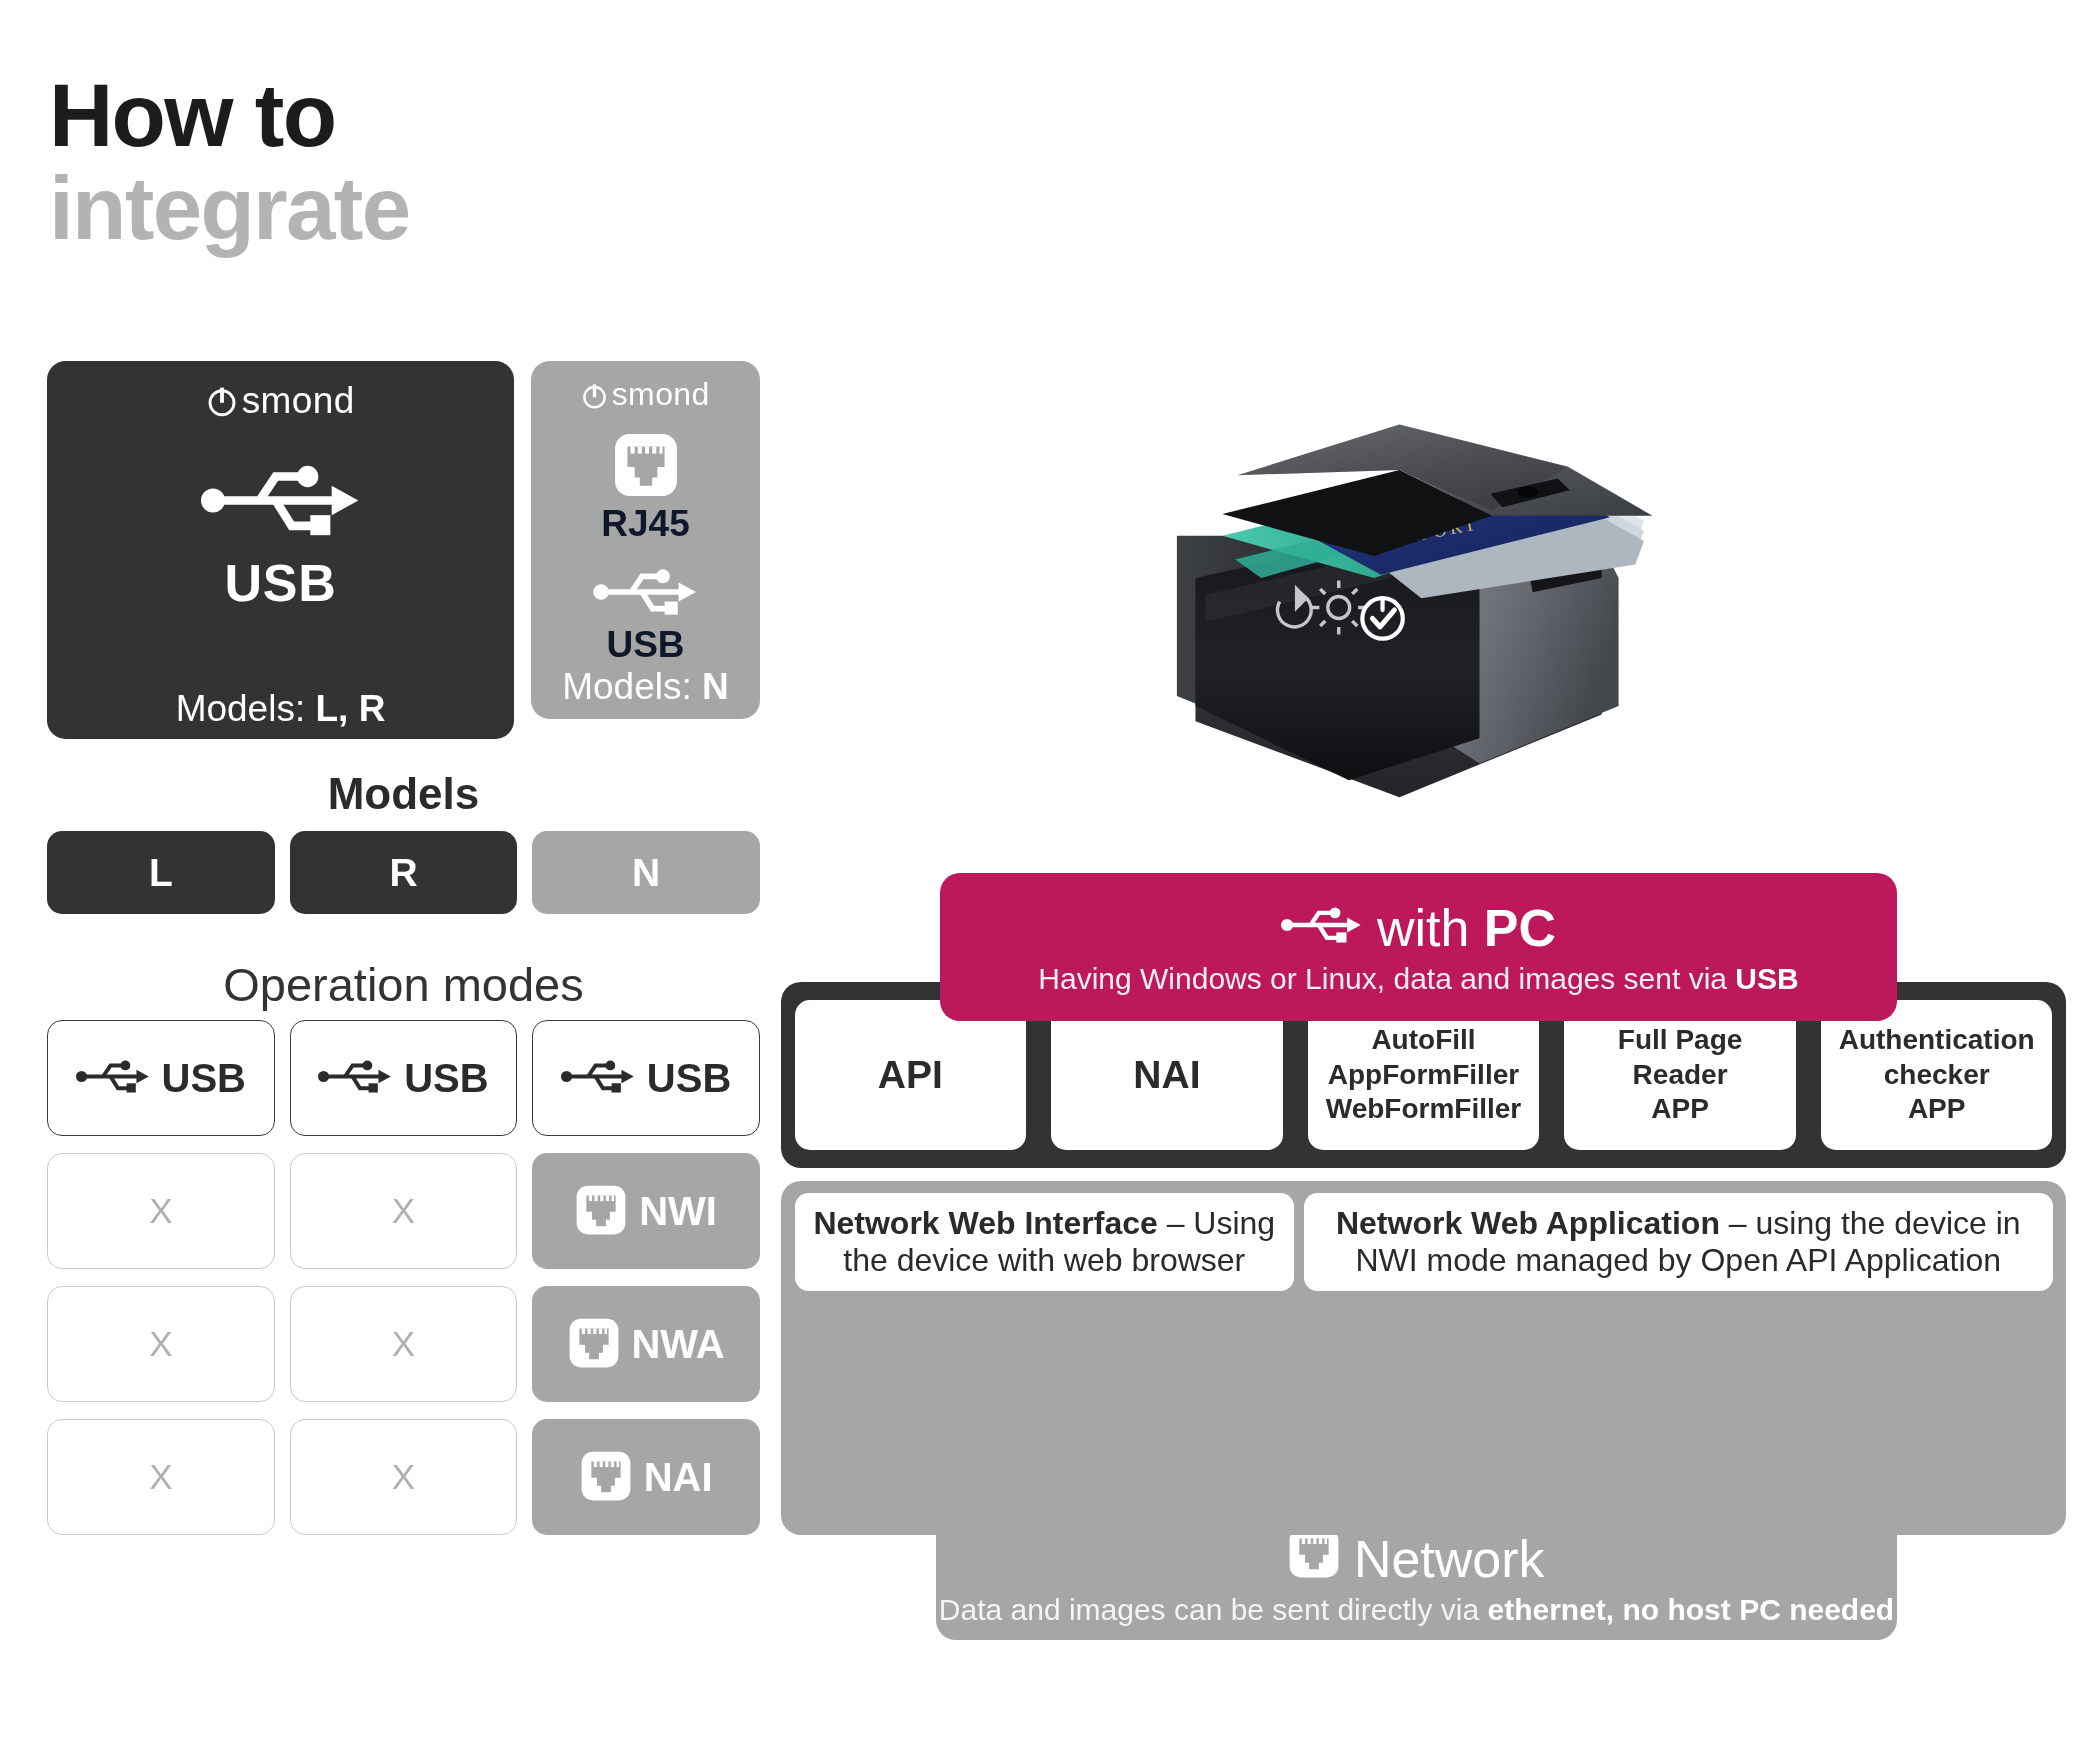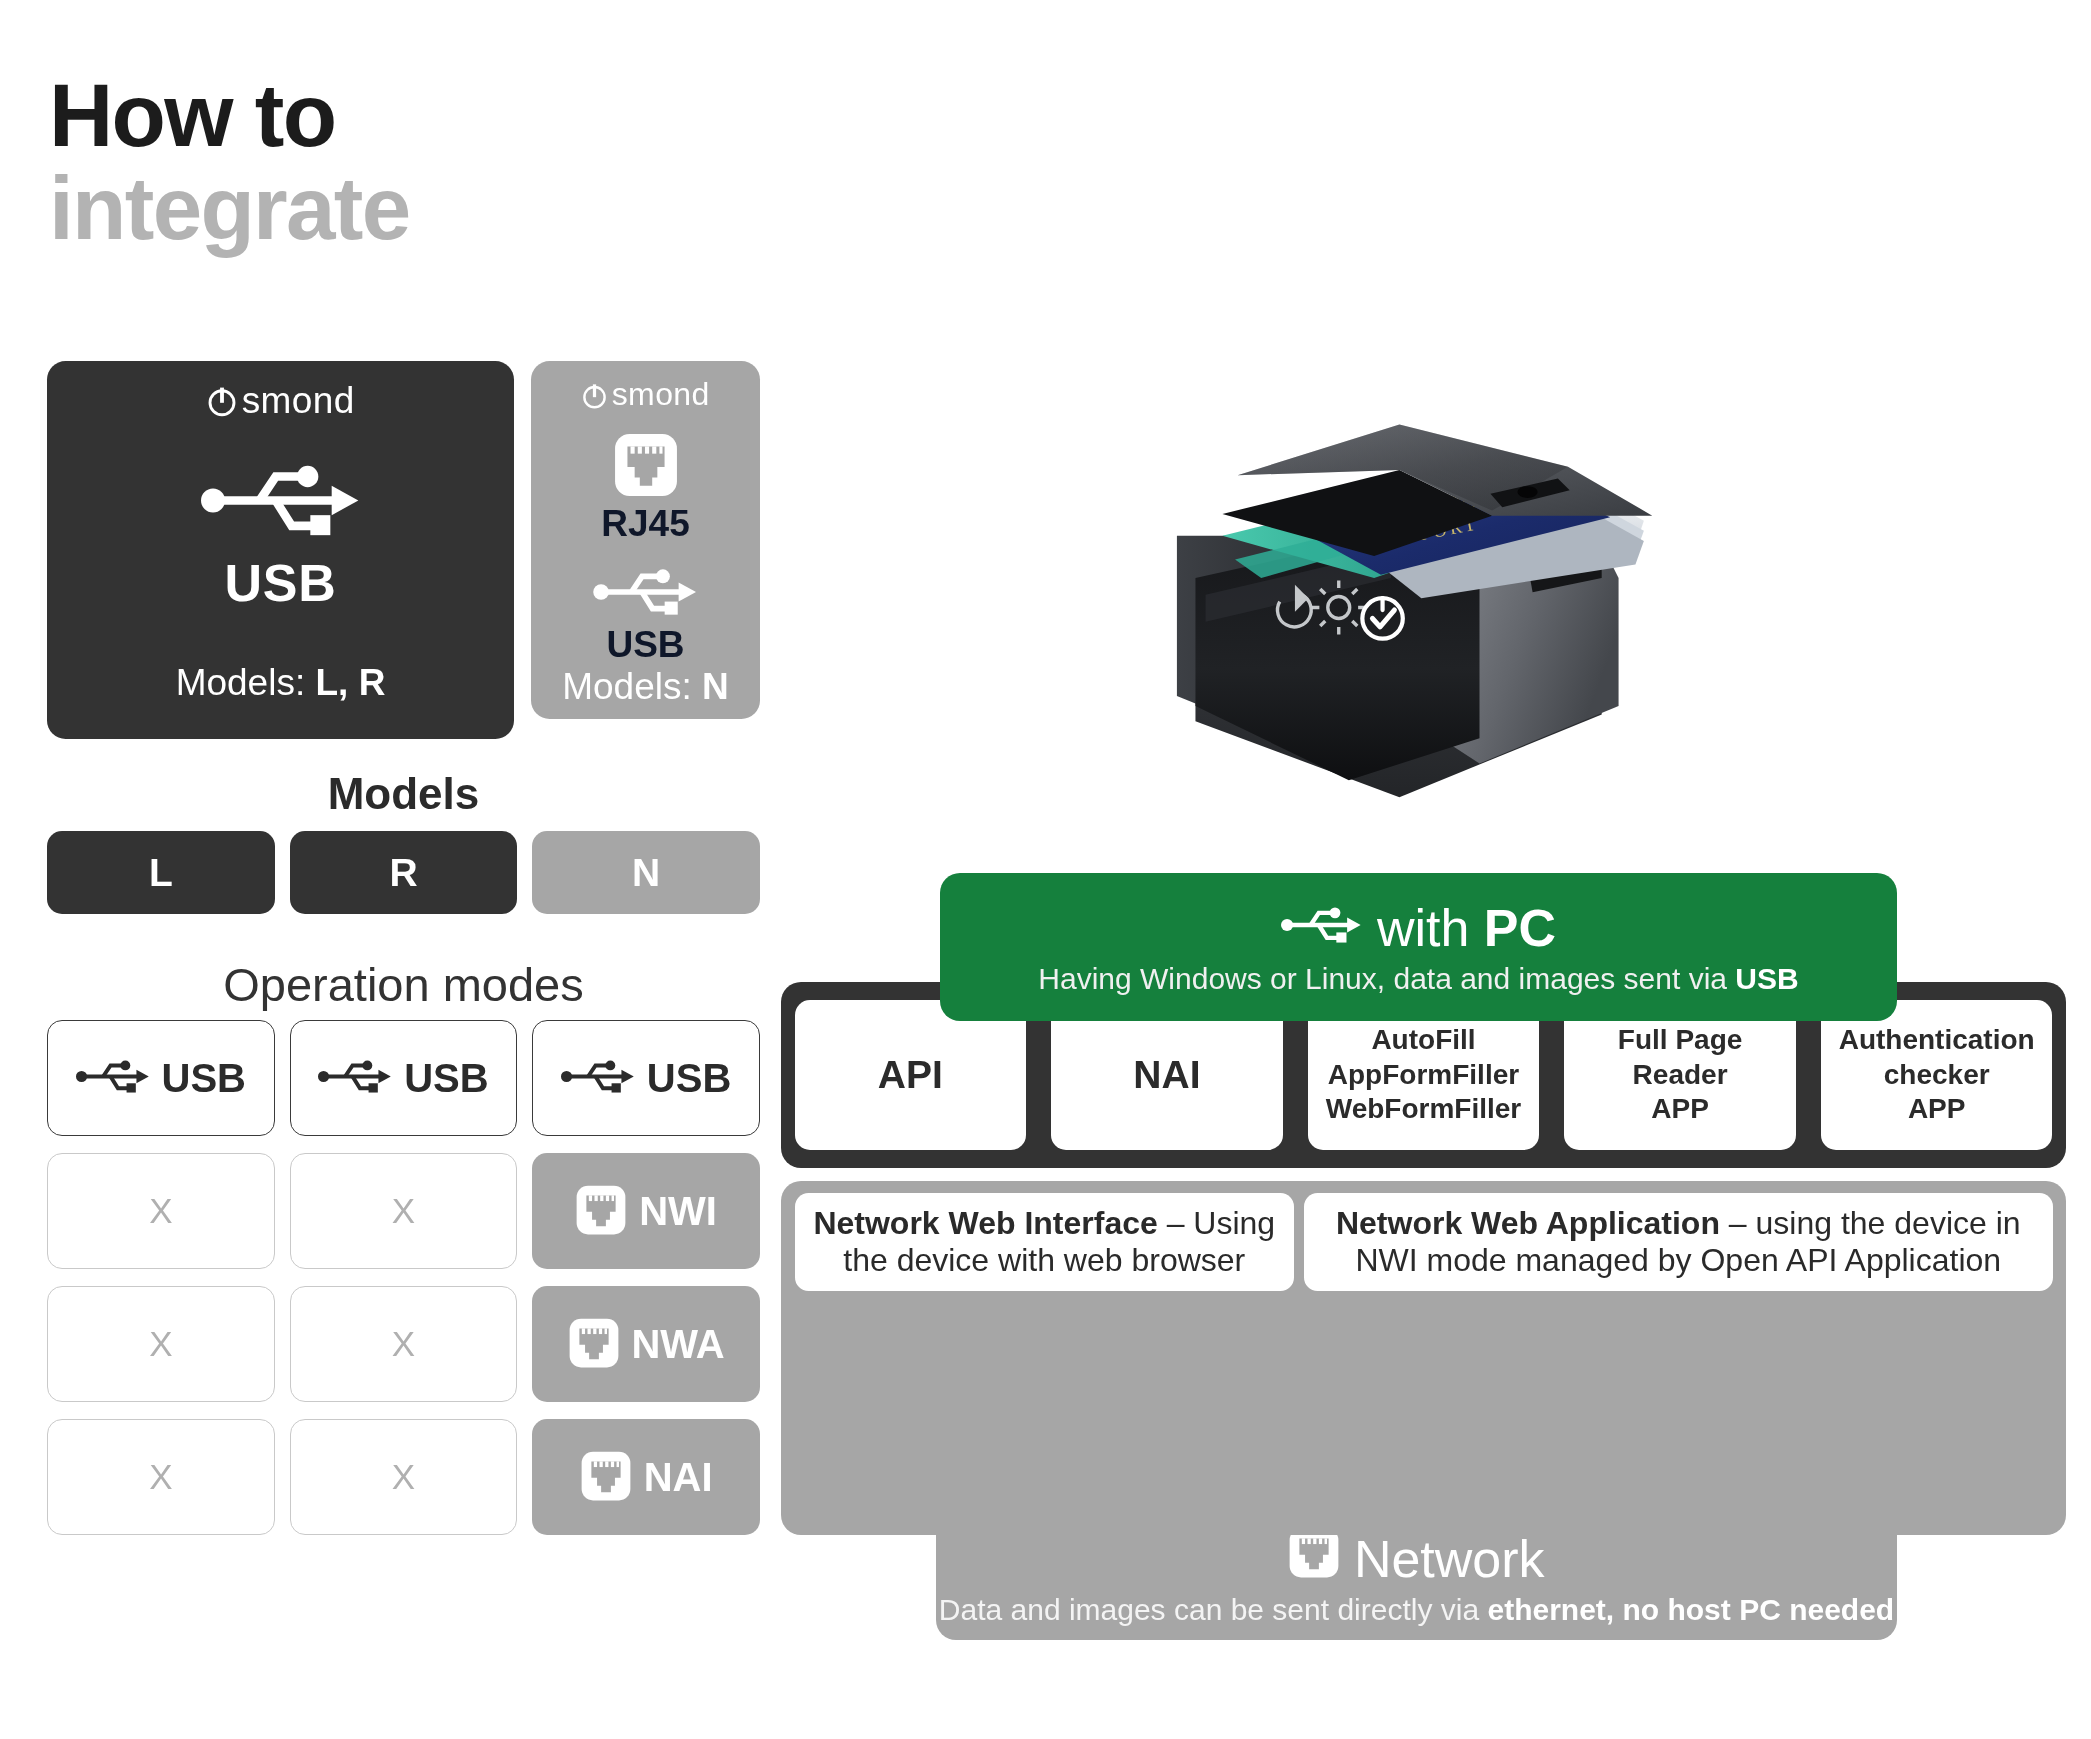--- a/index.html
+++ b/index.html
@@ -37,21 +37,21 @@
     background: #333333; border-radius: 18.6px;
     display: flex; flex-direction: column; align-items: center;
     padding-top: 18.6px;
   }
   .card-usb .big-usb-icon { margin-top: 37px; }
   .card-usb .usb-word {
     margin-top: 8.4px; color: #fff; font-size: 52px; font-weight: bold;
     letter-spacing: 0.8px;
   }
   .card-usb .models {
-    margin-top: auto; margin-bottom: 35px;
+    margin-top: auto; margin-bottom: 9px;
     color: #fff; font-size: 37px; font-weight: 300;
   }
   .card-usb .models b { font-weight: bold; }
 
   .card-net {
     position: absolute; left: 531px; top: 361px;
     width: 229px; height: 358px;
     background: #a6a6a6; border-radius: 18.6px;
     display: flex; flex-direction: column; align-items: center;
     padding-top: 15px;
@@ -114,21 +114,21 @@
   
   .device-wrap {
     position: absolute; left: 1096px; top: 325px;
     width: 590px; height: 506px;
   }
 
   
   .pc-head {
     position: absolute; left: 940px; top: 873px;
     width: 957px; height: 148px;
-    background: #15803d; border-radius: 20px;
+    background: #be185d; border-radius: 20px;
     display: flex; flex-direction: column; align-items: center;
     justify-content: center; z-index: 3;
   }
   .pc-head .row1 {
     display: flex; align-items: center; gap: 15px;
     color: #ffffff; font-size: 52px; font-weight: 300;
   }
   .pc-head .row1 b { font-weight: bold; }
   .pc-head .row2 {
     margin-top: 3.4px; color: #f0f0f0; font-size: 30px; font-weight: 300;

